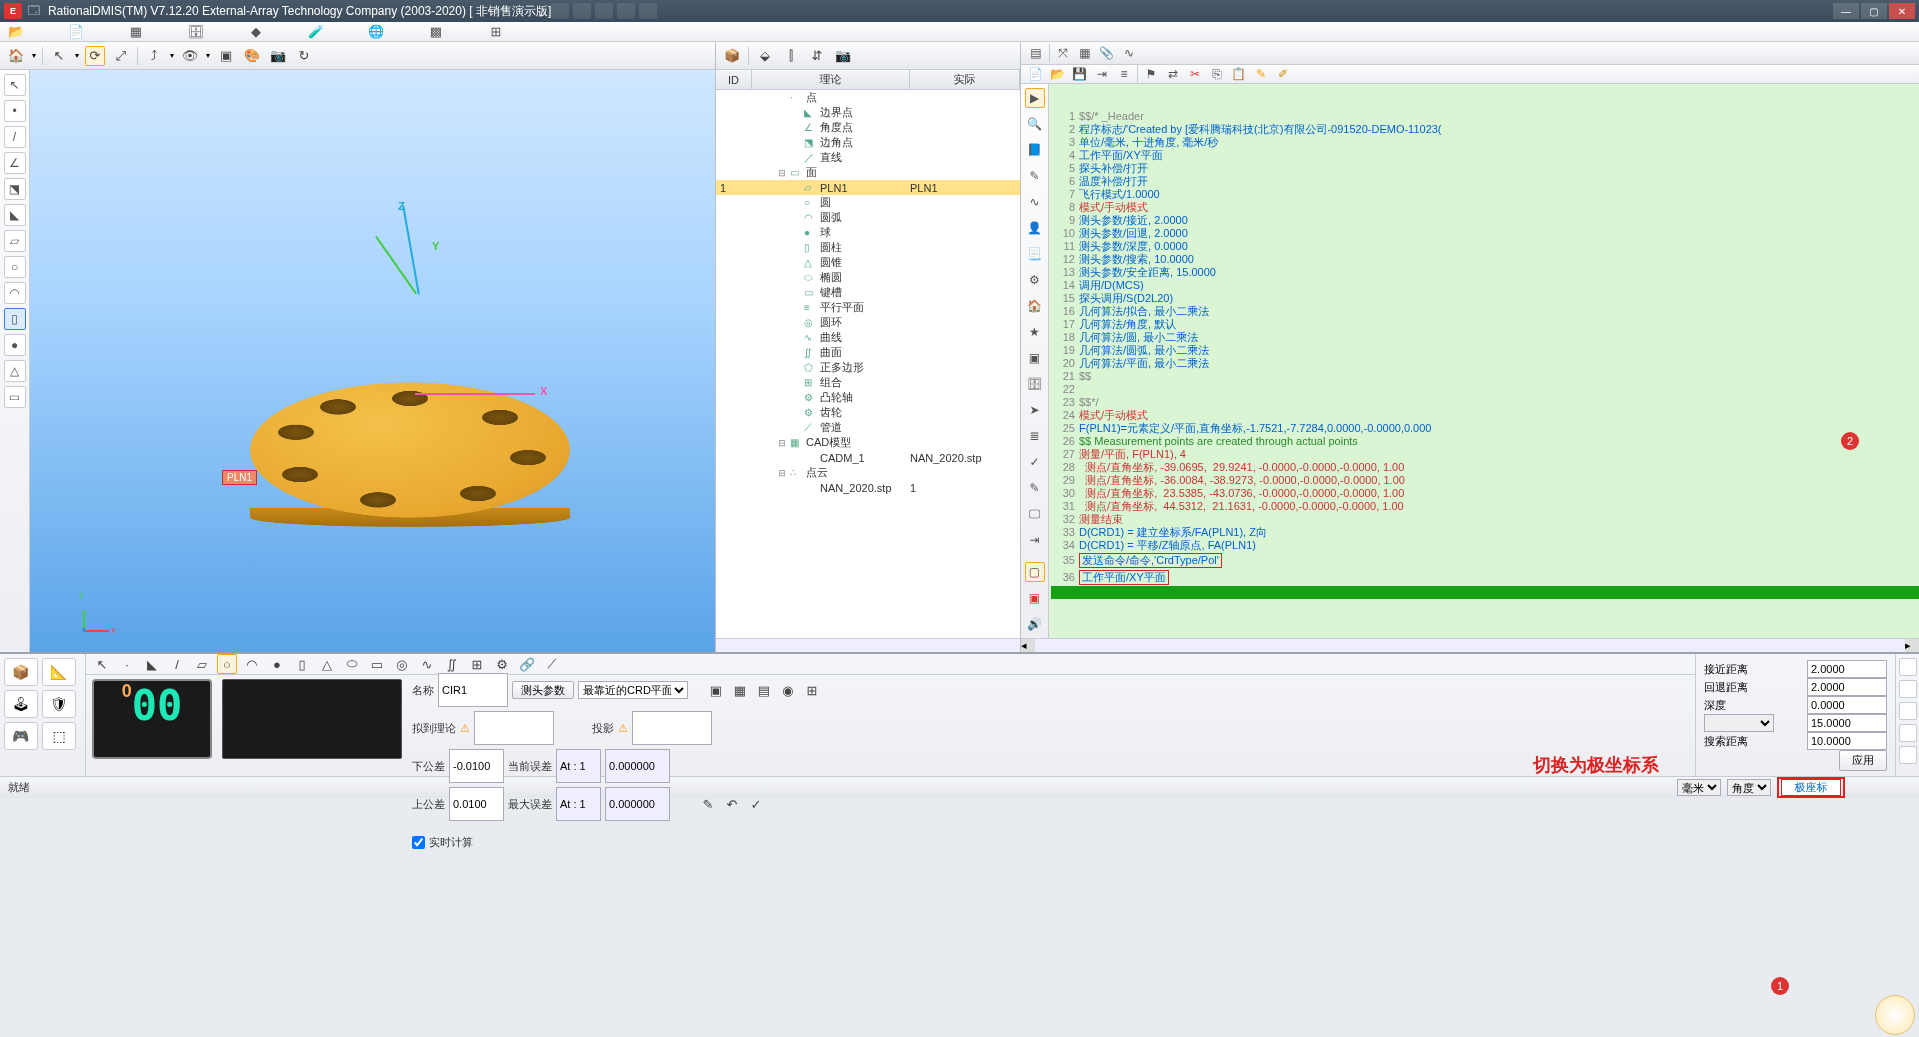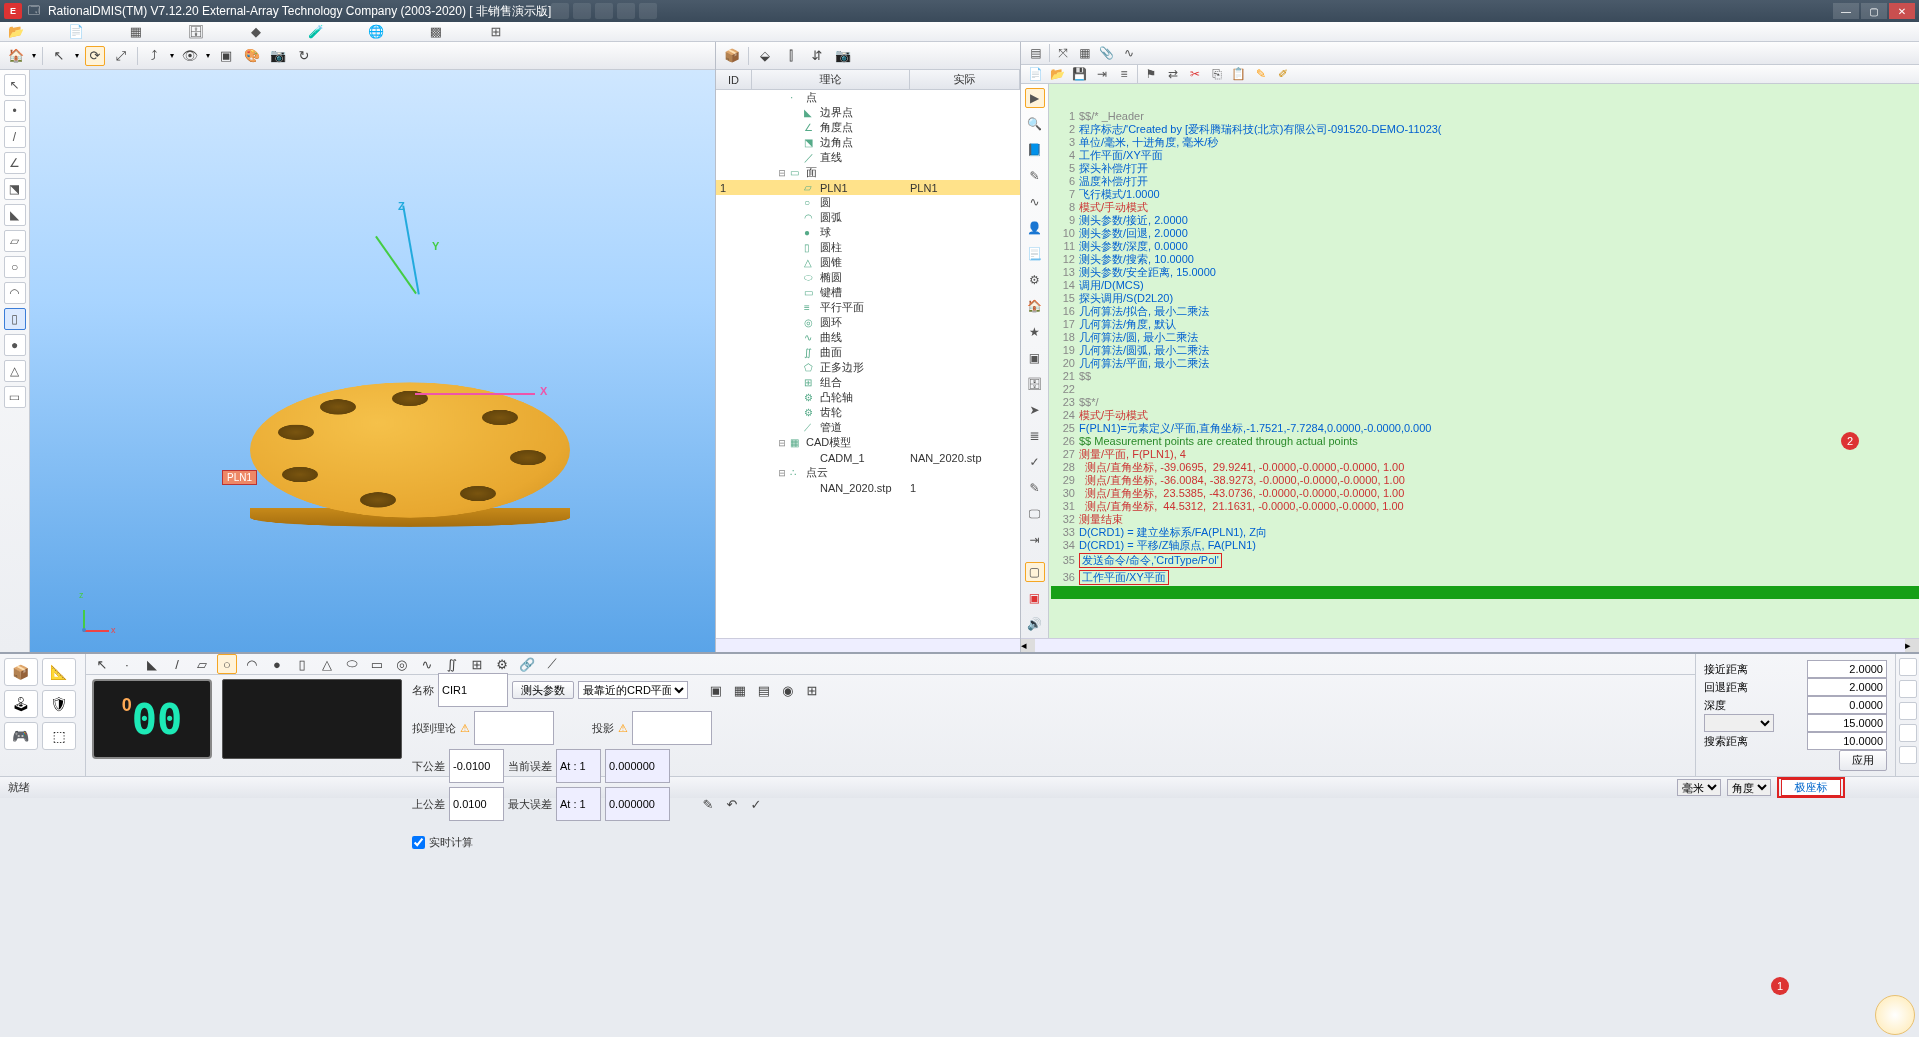--- a/index.html
+++ b/index.html
@@ -76,34 +76,34 @@
 .badge-2 { position:absolute; right:60px; top:348px; width:18px;height:18px;border-radius:50%;background:#d33;color:#fff;display:flex;align-items:center;justify-content:center;font-size:11px;}
 .code-scroll { height:14px; background:#eef; border-top:1px solid #ccd; display:flex;}
 
 
 .bottom-panel { height:124px; border-top:2px solid #9aa2b0; background:linear-gradient(#f5f6f9,#eceef2); display:flex; }
 .bp-left-tools { width:86px; border-right:1px solid #c6cbd4; display:flex; flex-wrap:wrap; padding:4px; gap:4px; align-content:flex-start;}
 .bp-left-tools .bpt { width:34px;height:28px;border:1px solid #c6cbd4;background:#fff;border-radius:3px;display:flex;align-items:center;justify-content:center;font-size:14px;}
 .bp-middle { flex:1; display:flex; flex-direction:column; }
 .bp-toolbar { height:24px; border-bottom:1px solid #c6cbd4; display:flex;align-items:center;padding:0 6px; gap:5px;}
 .bp-content { flex:1; display:flex; padding:4px 6px; gap:10px; }
-.dro { width:120px; height:80px; background:#1a1a1a; border:2px solid #888; border-radius:4px; display:flex;align-items:center;justify-content:center;}
+.dro { width:120px; height:80px; background:#1a1a1a; border:2px solid #888; border-radius:4px; display:flex;justify-content:center;}
 .dro-text { font-family:Consolas,monospace; font-size:42px; color:#1de9b6; font-weight:bold;}
 .wave { width:180px;height:80px;background:#1a1a1a;border:1px solid #555;border-radius:2px;}
 .params { display:flex; flex-direction:column; gap:20px; padding-top:2px;}
 .param-row { display:flex; align-items:center; gap:4px; height:18px;}
 .param-row label { font-size:11px; color:#333; }
 .param-row input[type=text] { height:16px; border:1px solid #aab; padding:16px 3px; font-size:11px; background:#fff;}
 .param-row select { height:18px;border:1px solid #aab;font-size:11px;background:#fff;}
 .param-row .btn { height:18px;border:1px solid #aab;background:linear-gradient(#fff,#e8eaef);padding:0 8px;font-size:11px;border-radius:2px;}
 .red-label { color:#d22;font-size:18px;font-weight:bold; }
 .bp-right { width:200px; border-left:1px solid #c6cbd4; padding:6px 8px; display:flex;flex-direction:column;}
 .bp-right .pr { display:flex; align-items:center; justify-content:space-between; gap:6px;}
 .bp-right .pr label { font-size:11px;}
-.bp-right .pr input, .bp-right .pr select { width:80px;height:17px;border:1px solid #aab;font-size:11px;text-align:right;padding:8px 3px;}
+.bp-right .pr input, .bp-right .pr select { width:80px;height:17px;border:1px solid #aab;font-size:11px;text-align:left;padding:8px 3px;}
 .bp-right .apply { align-self:flex-end; padding:2px 12px;border:1px solid #aab;background:linear-gradient(#fff,#e8eaef);border-radius:2px;}
 .badge-1 { position:absolute; right:130px; bottom:42px; width:18px;height:18px;border-radius:50%;background:#d33;color:#fff;display:flex;align-items:center;justify-content:center;font-size:11px;z-index:5;}
 .far-right { width:24px; border-left:1px solid #c6cbd4; display:flex;flex-direction:column;align-items:center;padding:4px 0;gap:4px;}
 .far-right .fr {width:18px;height:18px;border:1px solid #c6cbd4;background:#fff;border-radius:2px;}
 
 
 .status-bar { height:22px; background:linear-gradient(#f5f6f9,#e3e6ec); border-top:1px solid #c6cbd4; display:flex;align-items:center;padding:0 8px;font-size:11px;color:#333;}
 .status-bar .sb-right { margin-left:auto; display:flex;align-items:center;gap:6px;}
 .status-bar select { height:17px;border:1px solid #aab;font-size:11px;}
 .status-bar input { height:17px;width:60px;border:1px solid #d22;font-size:11px;text-align:center;background:#fff;color:#06c;}
@@ -583,20 +583,23 @@
           <span style="width:20px;"></span>
           <div class="tb-icon">✎</div>
           <div class="tb-icon">↶</div>
           <div class="tb-icon">✓</div>
         </div>
         <div class="param-row">
           <input type="checkbox" checked="" style="">
           <label>实时计算</label>
         </div>
       </div>
+      <div style="flex:1;display:flex;align-items:center;justify-content:flex-end;padding-right:30px;">
+        <span class="red-label">切换为极坐标系</span>
+      </div>
     </div>
   </div>
   <div class="bp-right">
     <div class="pr">
         <label>接近距离</label>
         <input value="2.0000" style="">
       </div>
     <div class="pr">
         <label>回退距离</label>
         <input value="2.0000" style="">

